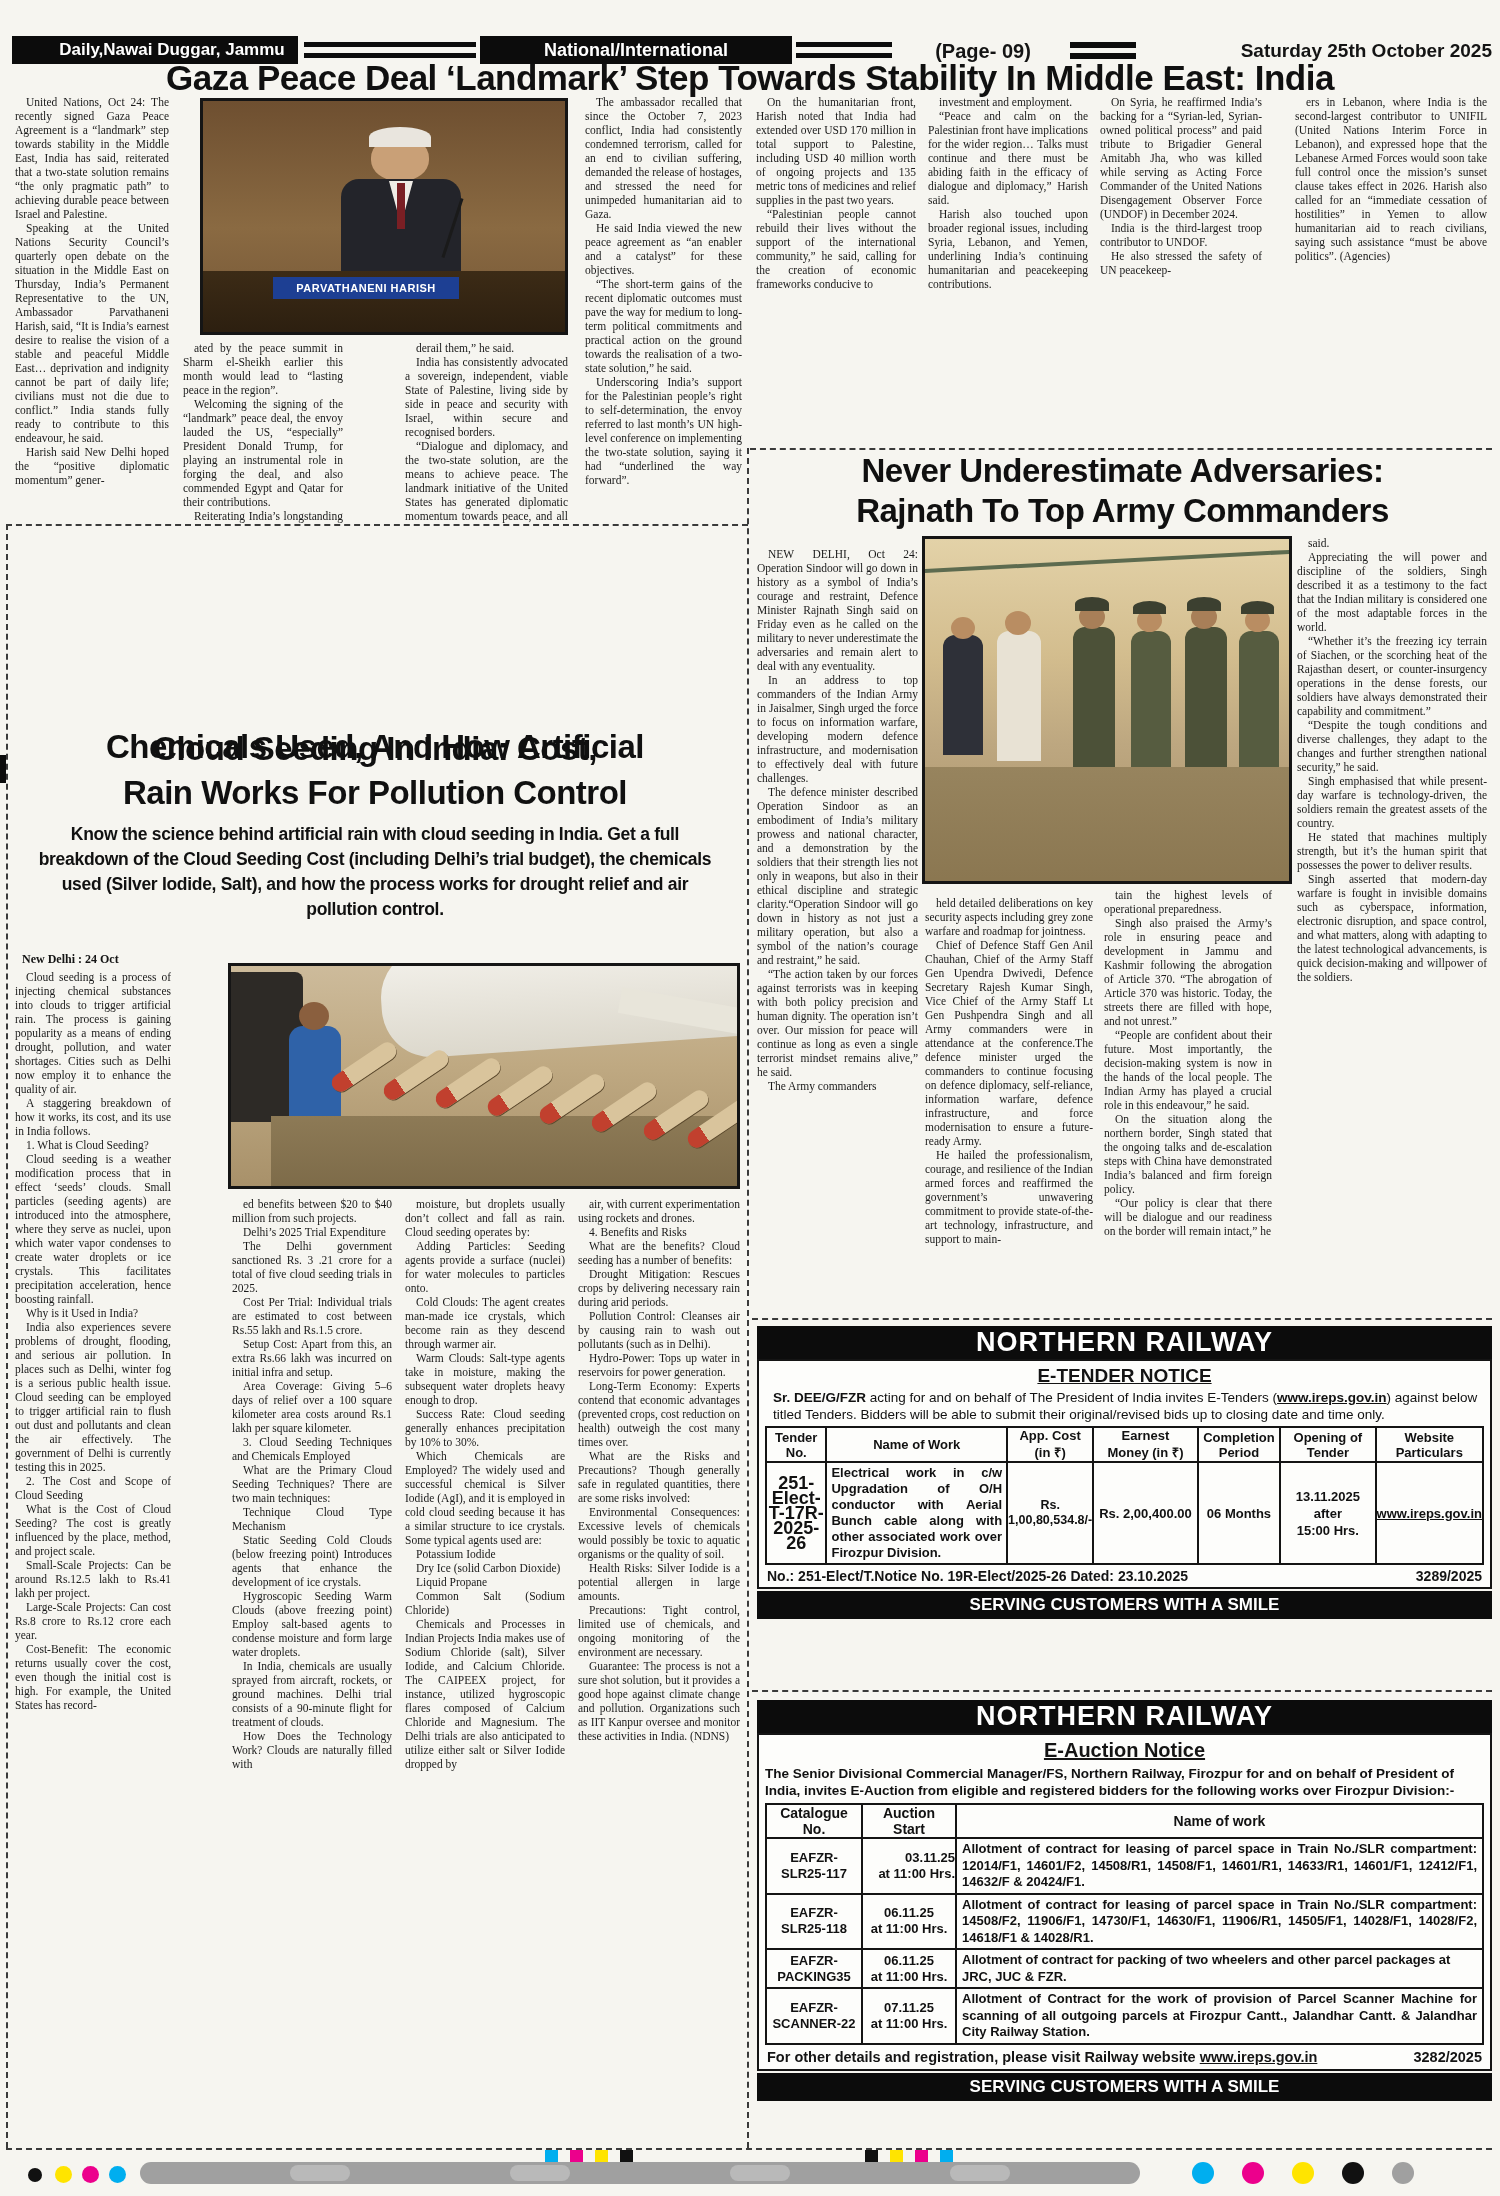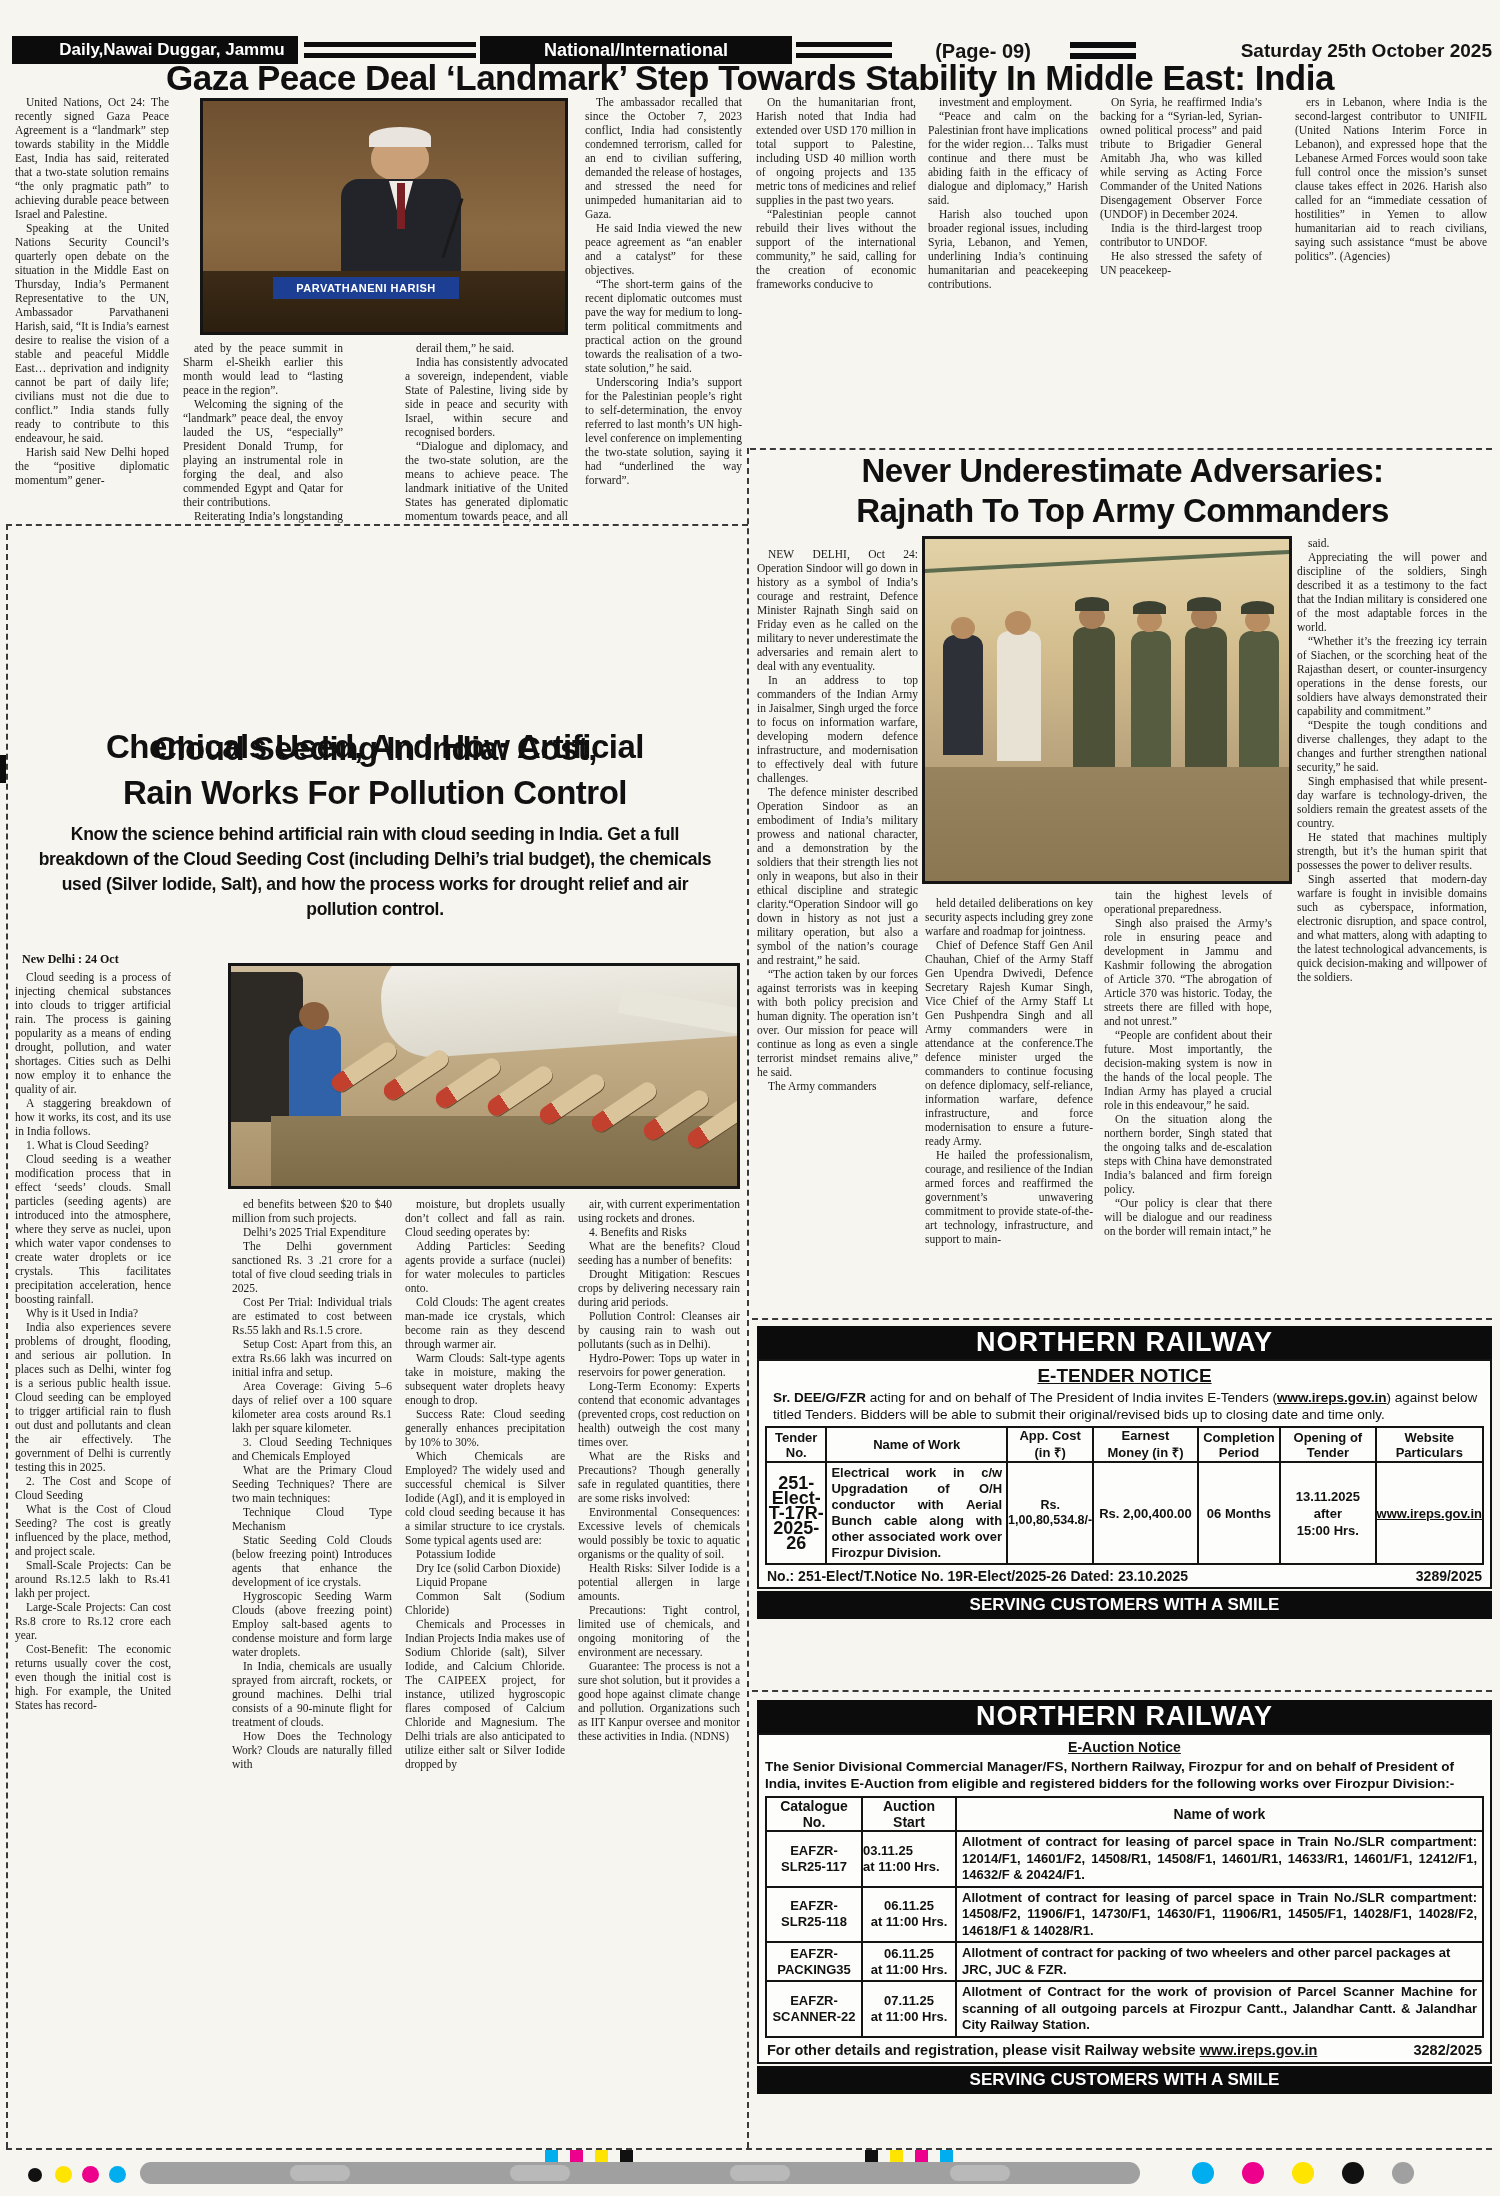--- a/index.html
+++ b/index.html
@@ -290,35 +290,35 @@
   <div class="blackbar" style="height:28px;font-size:17px;margin-top:2px;">
       <span>SERVING CUSTOMERS WITH A SMILE</span>
     </div>
 </div>
 
 <div class="abs" style="left:757px;top:1700px;width:735px;">
   <div class="blackbar" style="height:33px;font-size:27px;letter-spacing:1px;">
       <span>NORTHERN RAILWAY</span>
     </div>
   <div class="adbox" style="padding:4px 6px 0 6px;">
-    <div class="sans" style="text-align:center;font-weight:bold;font-size:14px;text-decoration:underline;">E-Auction Notice</div>
+    <div class="sans" style="text-align:center;font-weight:bold;font-size:20px;text-decoration:underline;">E-Auction Notice</div>
     <div class="sans" style="font-size:13.5px;line-height:17px;margin-top:3px;font-weight:bold;color:#111;">The Senior Divisional Commercial Manager/FS, Northern Railway, Firozpur for and on behalf of President of India, invites E-Auction from eligible and registered bidders for the following works over Firozpur Division:-</div>
     <table class="adtable" style="margin-top:4px;">
       <tbody>
           <tr>
         <th style="width:96px;font-size:14px;" class="prewrap">Catalogue
 No.</th>
         <th style="width:94px;font-size:14px;" class="prewrap">Auction
 Start</th>
         <th style="font-size:14px;">Name of work</th>
       </tr>
       <tr>
         <td class="prewrap" style="text-align:center;font-size:13px;line-height:16px;">EAFZR-
 SLR25-117</td>
-        <td class="prewrap" style="text-align:left;font-size:13px;line-height:16px;">03.11.25
+        <td class="prewrap" style="text-align:right;font-size:13px;line-height:16px;">03.11.25
 at 11:00 Hrs.</td>
         <td style="font-size:13px;line-height:16.5px;padding:2px 5px;text-align:justify;">Allotment of contract for leasing of parcel space in Train No./SLR compartment: 12014/F1, 14601/F2, 14508/R1, 14508/F1, 14601/R1, 14633/R1, 14601/F1, 12412/F1, 14632/F &amp; 20424/F1.</td>
       </tr>
       <tr>
         <td class="prewrap" style="text-align:center;font-size:13px;line-height:16px;">EAFZR-
 SLR25-118</td>
         <td class="prewrap" style="text-align:center;font-size:13px;line-height:16px;">06.11.25
 at 11:00 Hrs.</td>
         <td style="font-size:13px;line-height:16.5px;padding:2px 5px;text-align:justify;">Allotment of contract for leasing of parcel space in Train No./SLR compartment: 14508/F2, 11906/F1, 14730/F1, 14630/F1, 11906/R1, 14505/F1, 14028/F1, 14028/F2, 14618/F1 &amp; 14028/R1.</td>
       </tr>

